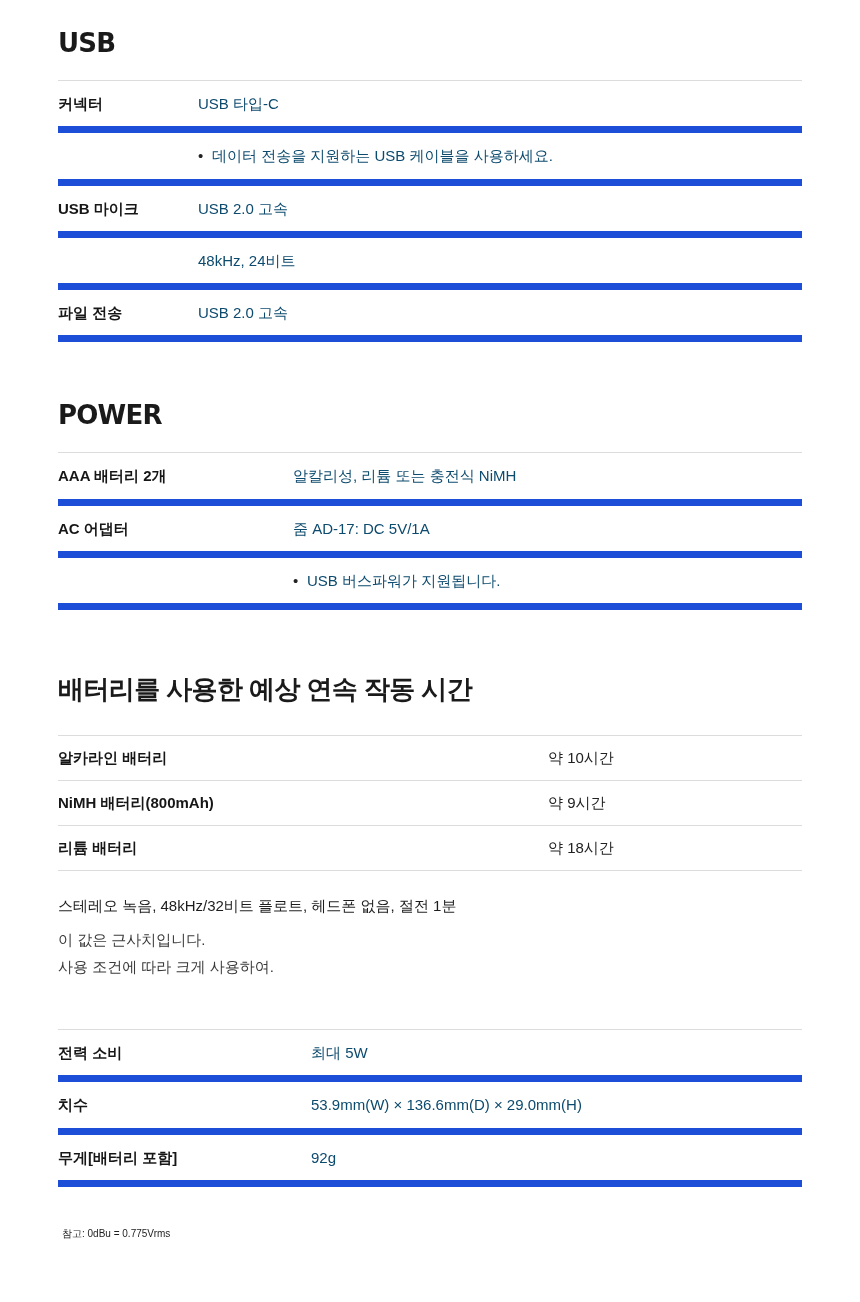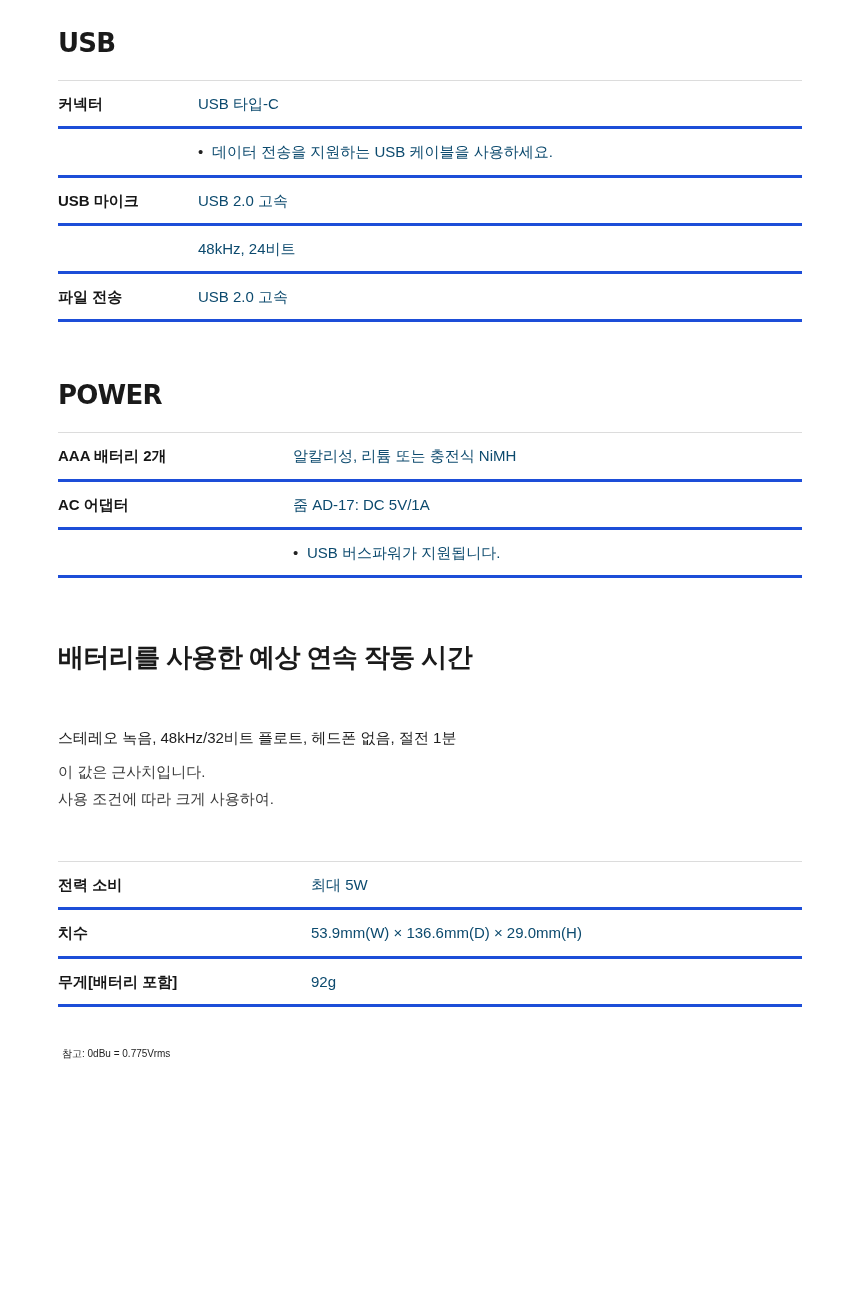--- a/index.html
+++ b/index.html
@@ -36,21 +36,21 @@
     letter-spacing: -0.8px;
   }
 
   
   table.spec {
     width: 744px;
     border-collapse: collapse;
     table-layout: fixed;
   }
   table.spec tr {
-    border-bottom: 3px solid #1d4ed8;
+    border-bottom: 7px solid #1d4ed8;
   }
   table.spec tr.first {
     border-top: 1px solid #dcdcdc;
   }
   table.spec td {
     padding: 13px 0 12px 0;
     vertical-align: top;
     font-size: 15px;
     line-height: 1.35;
   }
@@ -181,20 +181,36 @@
       </tr>
     </tbody>
   </table>
 
   <div style="height:62px"></div>
 
   <h2 class="sec-title">배터리를 사용한 예상 연속 작동 시간</h2>
 
   <div style="height:28px"></div>
 
+  <table class="runtime">
+    <tbody>
+      <tr class="first">
+        <td class="lbl">알카라인 배터리</td>
+        <td class="val">약 10시간</td>
+      </tr>
+      <tr>
+        <td class="lbl">NiMH 배터리(800mAh)</td>
+        <td class="val">약 9시간</td>
+      </tr>
+      <tr>
+        <td class="lbl">리튬 배터리</td>
+        <td class="val">약 18시간</td>
+      </tr>
+    </tbody>
+  </table>
 
   <div style="height:24px"></div>
 
   <p class="note-main">스테레오 녹음, 48kHz/32비트 플로트, 헤드폰 없음, 절전 1분</p>
 
   <div style="height:8px"></div>
 
   <p class="note-small">이 값은 근사치입니다.</p>
   <p class="note-small">사용 조건에 따라 크게 사용하여.</p>
 

